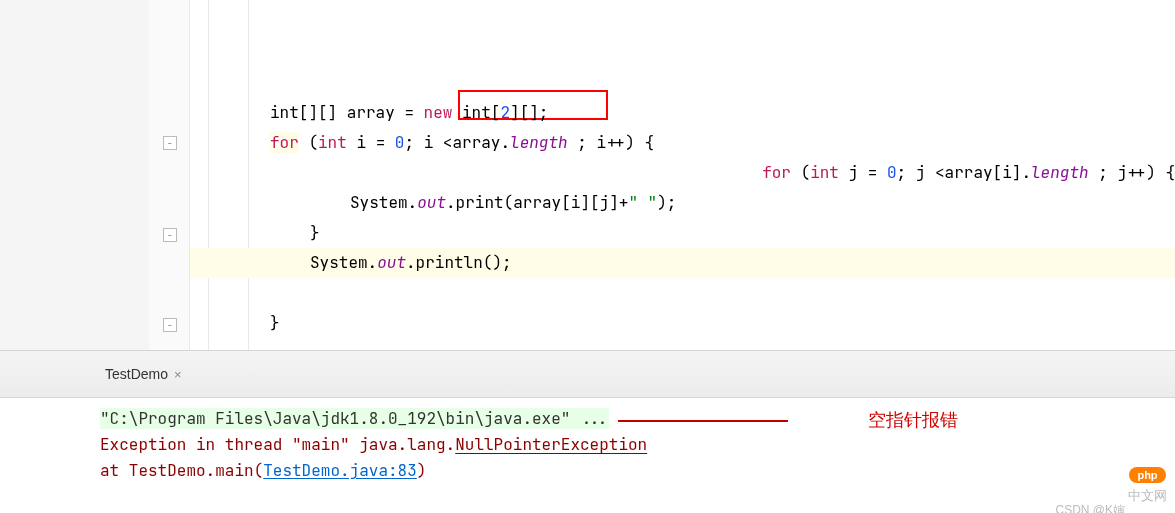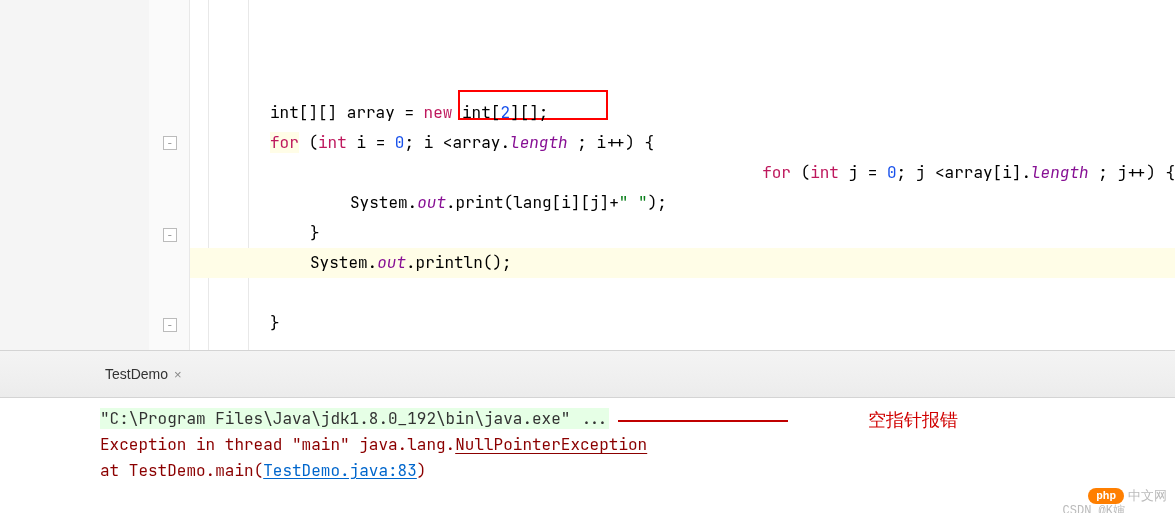--- a/index.html
+++ b/index.html
@@ -124,24 +124,25 @@
       color: #d00000;
       font-family: "SimSun", serif;
       font-size: 18px;
     }
     .watermark {
       position: absolute;
       right: 8px;
       bottom: 8px;
       font-size: 13px;
       color: #bbb;
-      font-family: Liberation Mono, monospace;
+      font-family: Liberation Sans, sans-serif;
       display: flex;
       align-items: center;
       gap: 4px;
+      flex-direction: column;
     }
     .php-badge {
       background: #ff7f00;
       color: #fff;
       border-radius: 10px;
       padding: 2px 8px;
       font-size: 11px;
       font-weight: bold;
     }
   </style>
@@ -157,21 +158,21 @@
   </div>
   <div class="code-area">
     <div class="indent-guide ig1"></div>
     <div class="indent-guide ig2"></div>
     <div class="red-box" style="left:268px; top:90px; width:150px; height:30px;"></div>
 
     <div style="height:90px;"></div>
     <div class="code-line"><span>int[][] array = </span><span class="kw">new</span><span> int[</span><span class="num">2</span><span>][];</span></div>
     <div class="code-line"><span class="kw" style="background:#fffde7;">for</span><span> (</span><span class="kw">int</span><span> i = </span><span class="num">0</span><span>; i &lt;array.</span><span class="field">length</span><span> ; i++) {</span></div>
     <div class="code-line" style="padding-left:120px;text-align:right;"><span class="kw">for</span><span> (</span><span class="kw">int</span><span> j = </span><span class="num">0</span><span>; j &lt;array[i].</span><span class="field">length</span><span> ; j++) {</span></div>
-    <div class="code-line" style="padding-left:160px;"><span>System.</span><span class="field">out</span><span>.print(lang[i][j]+</span><span class="str">" "</span><span>);</span></div>
+    <div class="code-line" style="padding-left:160px;"><span>System.</span><span class="field">out</span><span>.print(array[i][j]+</span><span class="str">" "</span><span>);</span></div>
     <div class="code-line" style="padding-left:120px;"><span>}</span></div>
     <div class="code-line hl-line" style="padding-left:120px;"><span>System.</span><span class="field">out</span><span>.println();</span></div>
     <div class="code-line"></div>
     <div class="code-line"><span>}</span></div>
   </div>
 </div>
 
 <div class="tab-bar">
   <div class="tab">
     <span>TestDemo</span>

